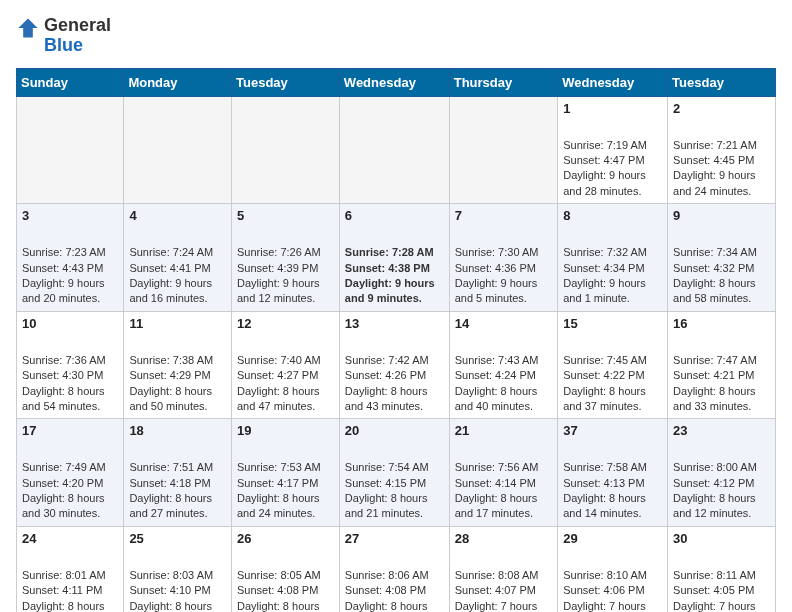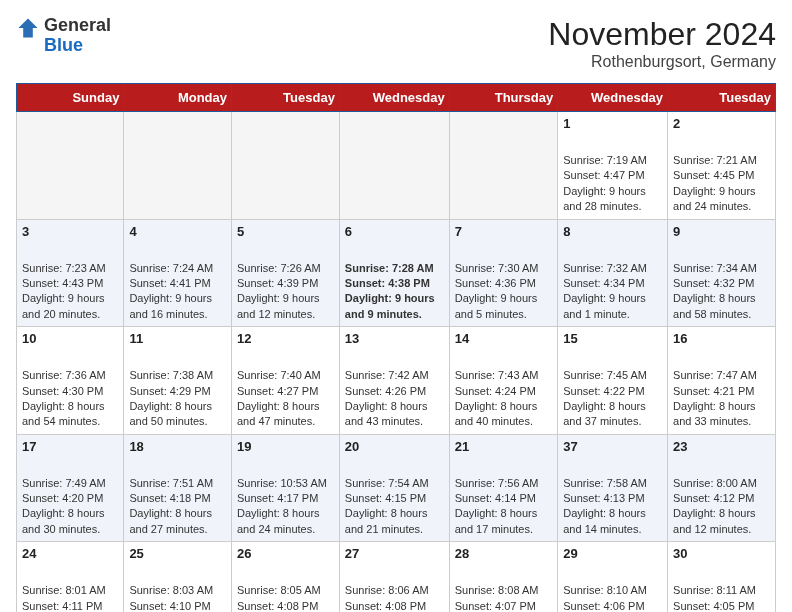--- a/index.html
+++ b/index.html
@@ -41,23 +41,23 @@
     }
     .location-title {
       font-size: 16px;
       color: #444;
     }
     .calendar {
       width: 100%;
       border-collapse: collapse;
     }
     .calendar th {
-      background-color: #b91c1c;
+      background-color: #0369a1;
       color: #fff;
-      text-align: right;
+      text-align: left;
       padding: 6px 4px;
       font-size: 13px;
       border: 1px solid #1e5a9a;
     }
     .calendar td {
       vertical-align: top;
       border: 1px solid #ccc;
       padding: 4px 5px;
       font-size: 11px;
       color: #333;
@@ -93,24 +93,20 @@
 <div class="header-area">
   <div class="logo">
     <svg class="logo-icon" viewBox="0 0 40 40">
       <polygon points="20,4 36,20 28,20 28,36 12,36 12,20 4,20" fill="#2a6db5"></polygon>
     </svg>
     <div class="logo-text">
       <div class="logo-general">General</div>
       <div class="logo-blue">Blue</div>
     </div>
   </div>
-  <div class="title-area">
-    <div class="month-title">November 2024</div>
-    <div class="location-title">Rothenburgsort, Germany</div>
-  </div>
 </div>
 
 <table class="calendar">
   <thead>
     <tr id="header-row">
     <th>Sunday</th>
         <th>Monday</th>
         <th>Tuesday</th>
         <th>Wednesday</th>
         <th>Thursday</th>
@@ -234,21 +230,21 @@
 Daylight: 8 hours and 30 minutes.</div>
         </td>
         <td>
           <span class="day-number">18</span>
           <div class="day-info" style="white-space: pre-line;">Sunrise: 7:51 AM
 Sunset: 4:18 PM
 Daylight: 8 hours and 27 minutes.</div>
         </td>
         <td>
           <span class="day-number">19</span>
-          <div class="day-info" style="white-space: pre-line;">Sunrise: 10:53 AM
+          <div class="day-info" style="white-space: pre-line;">Sunrise: 7:53 AM
 Sunset: 4:17 PM
 Daylight: 8 hours and 24 minutes.</div>
         </td>
         <td>
           <span class="day-number">20</span>
           <div class="day-info" style="white-space: pre-line;">Sunrise: 7:54 AM
 Sunset: 4:15 PM
 Daylight: 8 hours and 21 minutes.</div>
         </td>
         <td>

